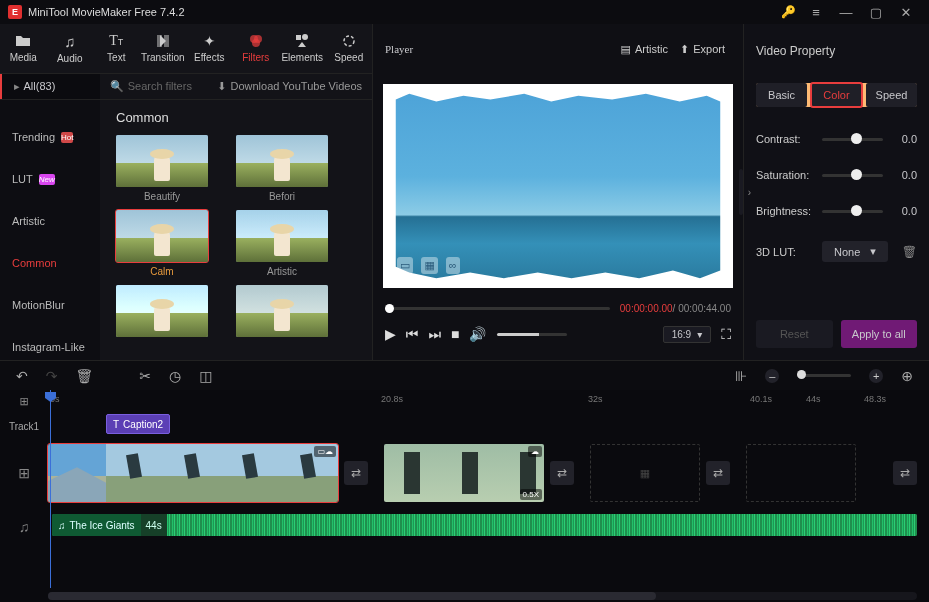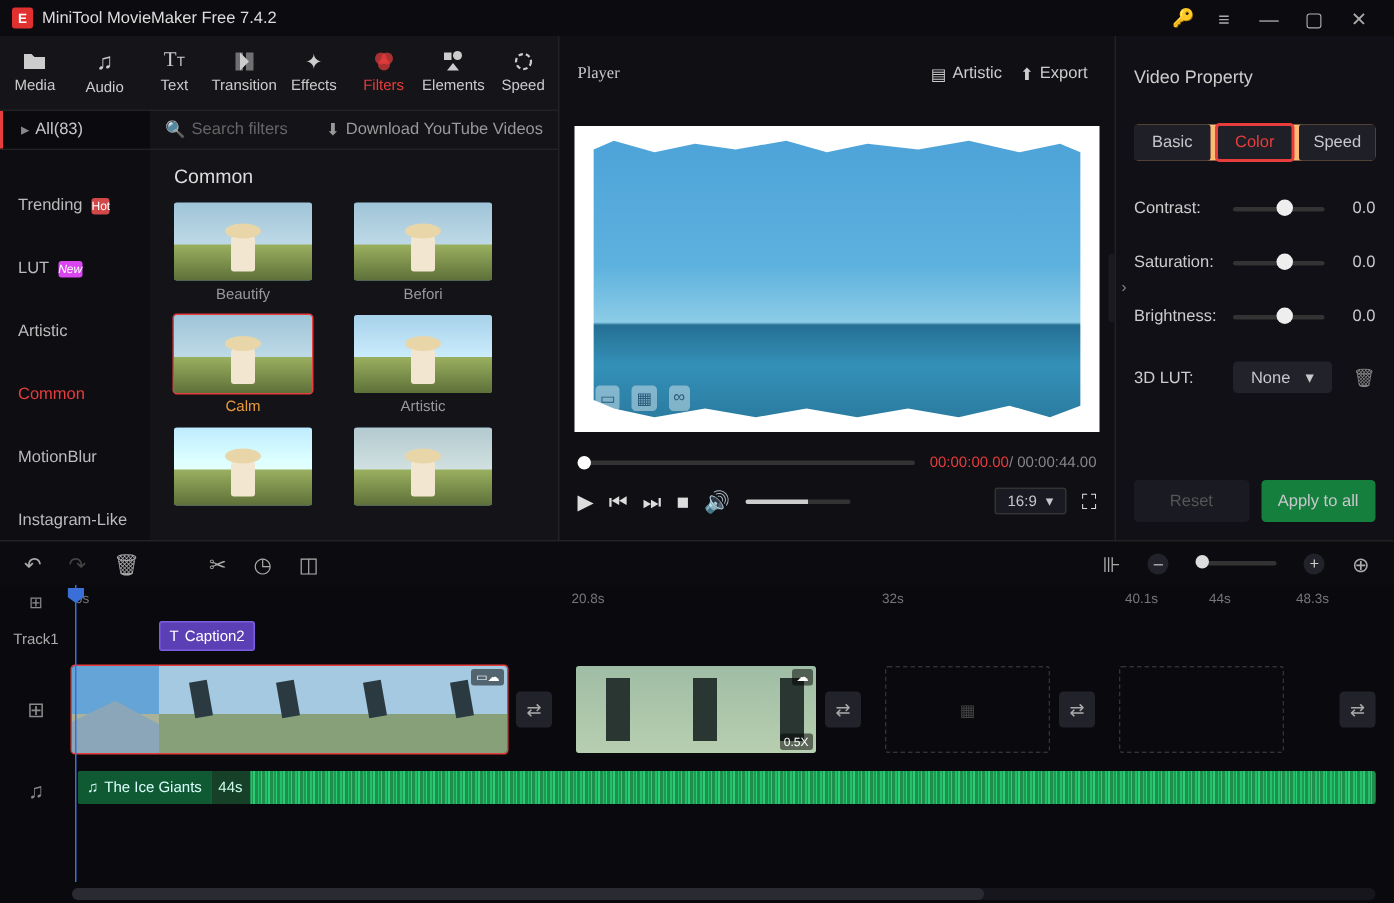--- a/index.html
+++ b/index.html
@@ -75,21 +75,21 @@
 .prop-tab { flex: 1; text-align: center; padding: 6px 0; cursor: pointer; font-size: 11px; background: #1f1f27; border-radius: 2px; }
 .prop-tab.active { color: #e83d3d; outline: 2px solid #e83d3d; outline-offset: -1px; }
 .prop-row { display: flex; align-items: center; margin: 12px 0; gap: 8px; }
 .prop-row .plabel { width: 58px; font-size: 11px; color: #ccc; }
 .pslider { flex: 1; height: 3px; background: #333; border-radius: 2px; position: relative; }
 .pslider .kn { position: absolute; left: 48%; top: -5px; width: 11px; height: 11px; background: #eee; border-radius: 50%; }
 .pval { width: 26px; text-align: right; font-size: 11px; }
 .lut-sel { background: #22222a; border-radius: 3px; padding: 4px 8px; display: flex; align-items: center; justify-content: center; gap: 10px; flex: 1; font-size: 11px; }
 .trash { color: #888; font-size: 12px; padding-left: 6px; }
 .apply-row { display: flex; gap: 8px; margin-top: auto; }
-.abtn { flex: 1; padding: 8px 0; text-align: center; background: #15803d; border-radius: 3px; font-size: 11px; cursor: pointer; }
+.abtn { flex: 1; padding: 8px 0; text-align: center; background: #701a75; border-radius: 3px; font-size: 11px; cursor: pointer; }
 .abtn.disabled { color: #555; background: #1a1a22; }
 
 .timeline-toolbar { height: 30px; background: #0c0c10; border-top: 1px solid #222; display: flex; align-items: center; padding: 0 16px; gap: 18px; }
 .tl-btn { color: #aaa; font-size: 14px; cursor: pointer; }
 .tl-btn.disabled { color: #444; }
 .tl-spacer { flex: 1; }
 .zoom-slider { width: 54px; height: 3px; background: #333; border-radius: 2px; position: relative; }
 .zoom-slider .kn { position: absolute; left: 0; top: -4px; width: 9px; height: 9px; background: #ddd; border-radius: 50%; }
 .zoombtn { width: 14px; height: 14px; border-radius: 50%; background: #22222a; color: #ccc; display: flex; align-items: center; justify-content: center; font-size: 11px; }
 

